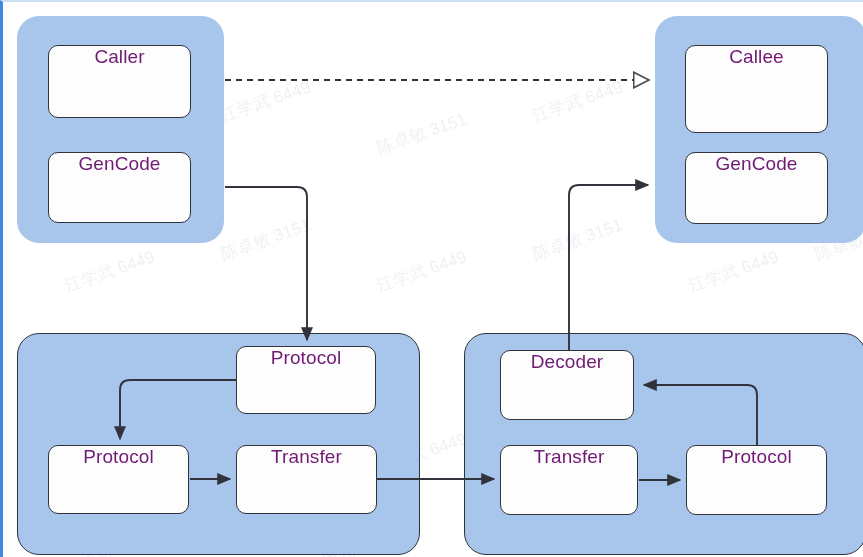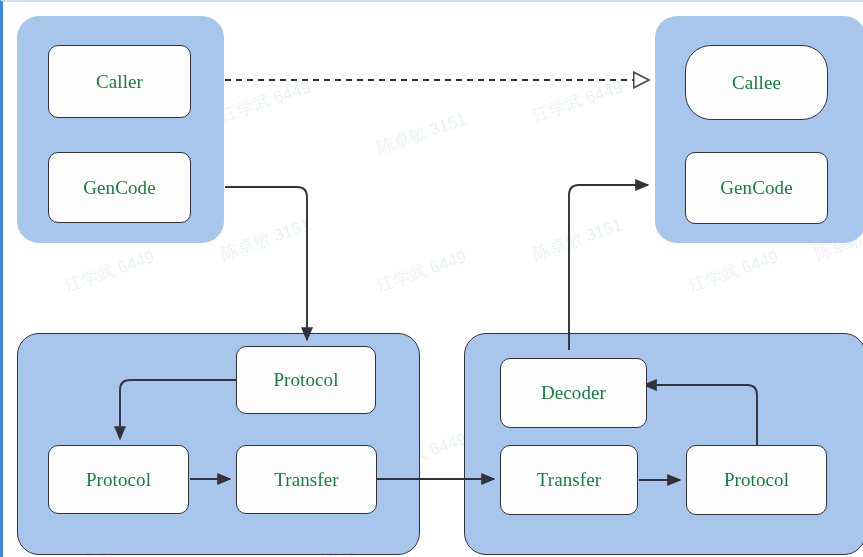--- a/index.html
+++ b/index.html
@@ -31,25 +31,25 @@
     border: 1.6px solid #32323c;
   }
   
   .node {
     position: absolute;
     background: #fdfdfd;
     border: 1.6px solid #32323c;
     border-radius: 10px;
     box-sizing: border-box;
     display: flex;
-    align-items: center;
+    align-items: flex-start;
     justify-content: center;
-    color: #15803d;
+    color: #701a75;
     font-size: 19px;
-    font-family: Liberation Serif, serif;
+    font-family: Liberation Sans, sans-serif;
     letter-spacing: 0.1px;
     white-space: nowrap;
   }
   
   #edges {
     position: absolute;
     left: 0;
     top: 0;
     width: 863px;
     height: 557px;
@@ -138,36 +138,36 @@
     <path d="M 566 348 L 566 193 Q 566 183 576 183 L 645 183" fill="none" stroke="#32323c" stroke-width="1.9" stroke-linejoin="round" marker-end="url(#arrowFilled)"></path>
   </svg>
 
   <div id="node-layer">
       <div class="node" style="left: 45px; top: 43px; width: 143px; height: 73px;">
         <span>Caller</span>
       </div>
       <div class="node" style="left: 45px; top: 150px; width: 143px; height: 71px;">
         <span>GenCode</span>
       </div>
-      <div class="node" style="left: 682px; top: 43px; width: 143px; height: 75px; border-radius: 26px;">
+      <div class="node" style="left: 682px; top: 43px; width: 143px; height: 88px;">
         <span>Callee</span>
       </div>
       <div class="node" style="left: 682px; top: 150px; width: 143px; height: 72px;">
         <span>GenCode</span>
       </div>
       <div class="node" style="left: 233px; top: 344px; width: 140px; height: 68px;">
         <span>Protocol</span>
       </div>
       <div class="node" style="left: 45px; top: 443px; width: 141px; height: 69px;">
         <span>Protocol</span>
       </div>
       <div class="node" style="left: 233px; top: 443px; width: 141px; height: 69px;">
         <span>Transfer</span>
       </div>
-      <div class="node" style="left: 497px; top: 356px; width: 147px; height: 70px;">
+      <div class="node" style="left: 497px; top: 348px; width: 134px; height: 70px;">
         <span>Decoder</span>
       </div>
       <div class="node" style="left: 497px; top: 443px; width: 138px; height: 70px;">
         <span>Transfer</span>
       </div>
       <div class="node" style="left: 683px; top: 443px; width: 141px; height: 70px;">
         <span>Protocol</span>
       </div>
     </div>
 

